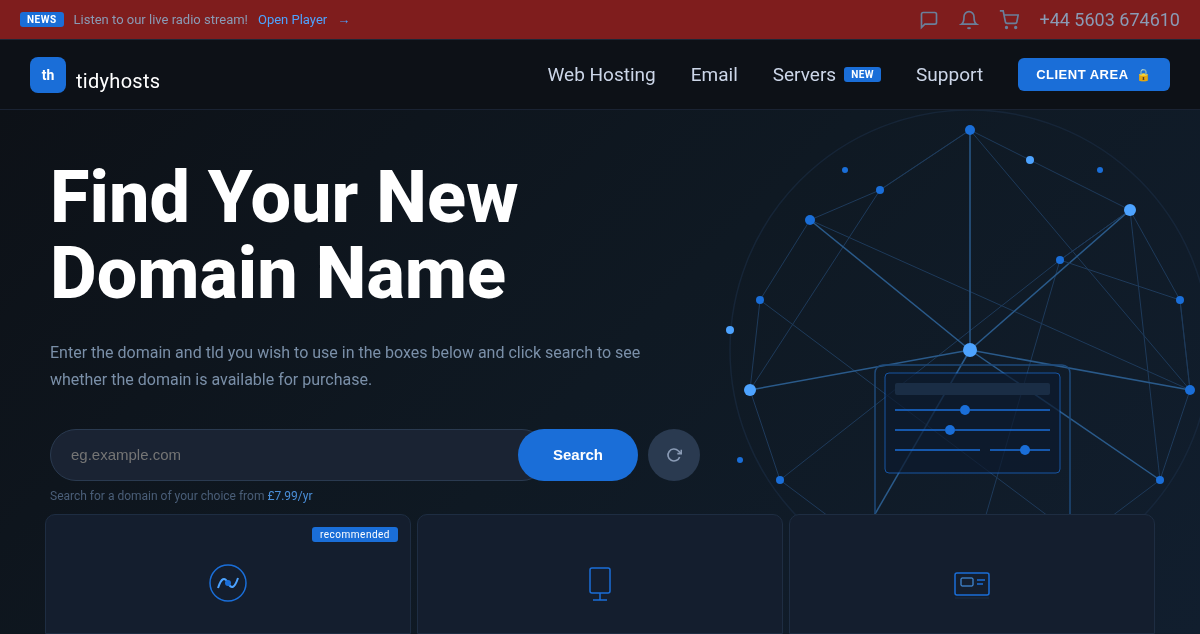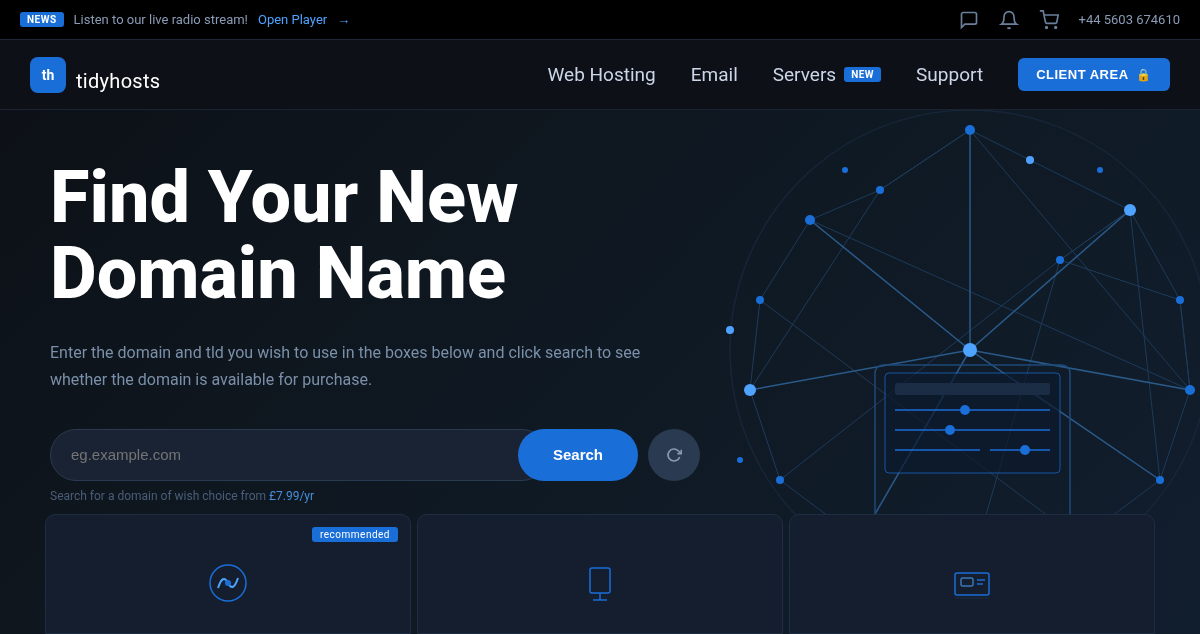--- a/index.html
+++ b/index.html
@@ -7,21 +7,21 @@
       font-family: -apple-system, BlinkMacSystemFont, 'Segoe UI', Roboto, sans-serif;
       background: #0d1117;
       color: #fff;
       width: 1200px;
       height: 634px;
       overflow: hidden;
     }
 
     
     .announcement-bar {
-      background: #000000;
+      background: #7f1d1d;
       padding: 8px 20px;
       display: flex;
       align-items: center;
       justify-content: space-between;
       height: 40px;
       border-bottom: 1px solid #1e2736;
     }
     .announcement-left {
       display: flex;
       align-items: center;
@@ -58,21 +58,21 @@
     }
     .icon-btn {
       color: #8a9bb5;
       font-size: 18px;
       cursor: pointer;
       display: flex;
       align-items: center;
     }
     .phone-number {
       color: #8a9bb5;
-      font-size: 13px;
+      font-size: 18px;
     }
 
     
     .navbar {
       background: #0d1117;
       padding: 0 30px;
       display: flex;
       align-items: center;
       justify-content: space-between;
       height: 70px;
@@ -475,21 +475,21 @@
     </div>
     <button class="search-btn">Search</button>
     <button class="refresh-btn">
       <svg width="16" height="16" viewBox="0 0 24 24" fill="none" stroke="#8a9bb5" stroke-width="2.5">
         <polyline points="23 4 23 10 17 10"></polyline>
         <path d="M20.49 15a9 9 0 1 1-2.12-9.36L23 10"></path>
       </svg>
     </button>
   </div>
   <div class="search-hint">
-    <span>Search for a domain of wish choice from</span>
+    <span>Search for a domain of your choice from</span>
     <span class="search-hint-price">£7.99/yr</span>
   </div>
 
   <div class="cards-row">
     <div class="card">
       <span class="recommended-badge">recommended</span>
       <svg class="card-icon" viewBox="0 0 50 50" fill="none">
         <circle cx="25" cy="25" r="18" stroke="#1a6ed8" stroke-width="1.5"></circle>
         <path d="M15 30 Q20 15 25 25 Q30 35 35 20" stroke="#4da3ff" stroke-width="2" fill="none"></path>
         <circle cx="25" cy="25" r="3" fill="#1a6ed8"></circle>

